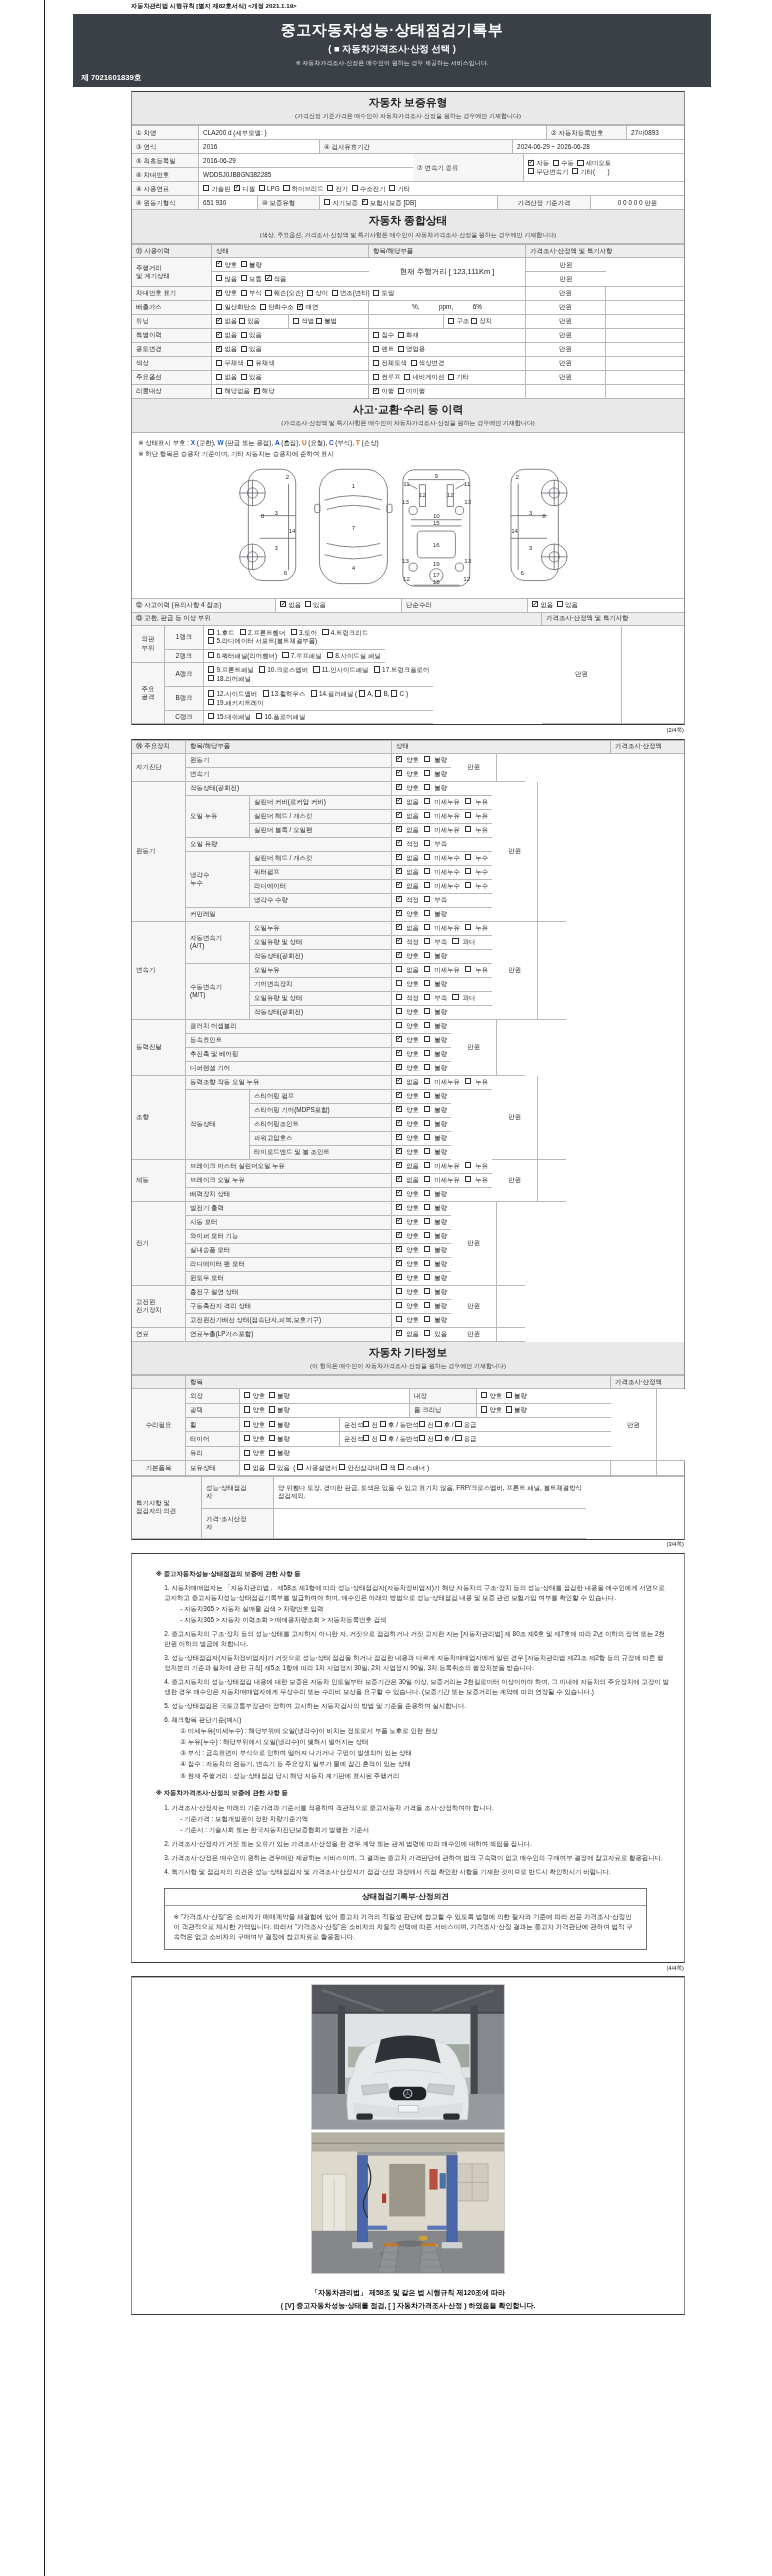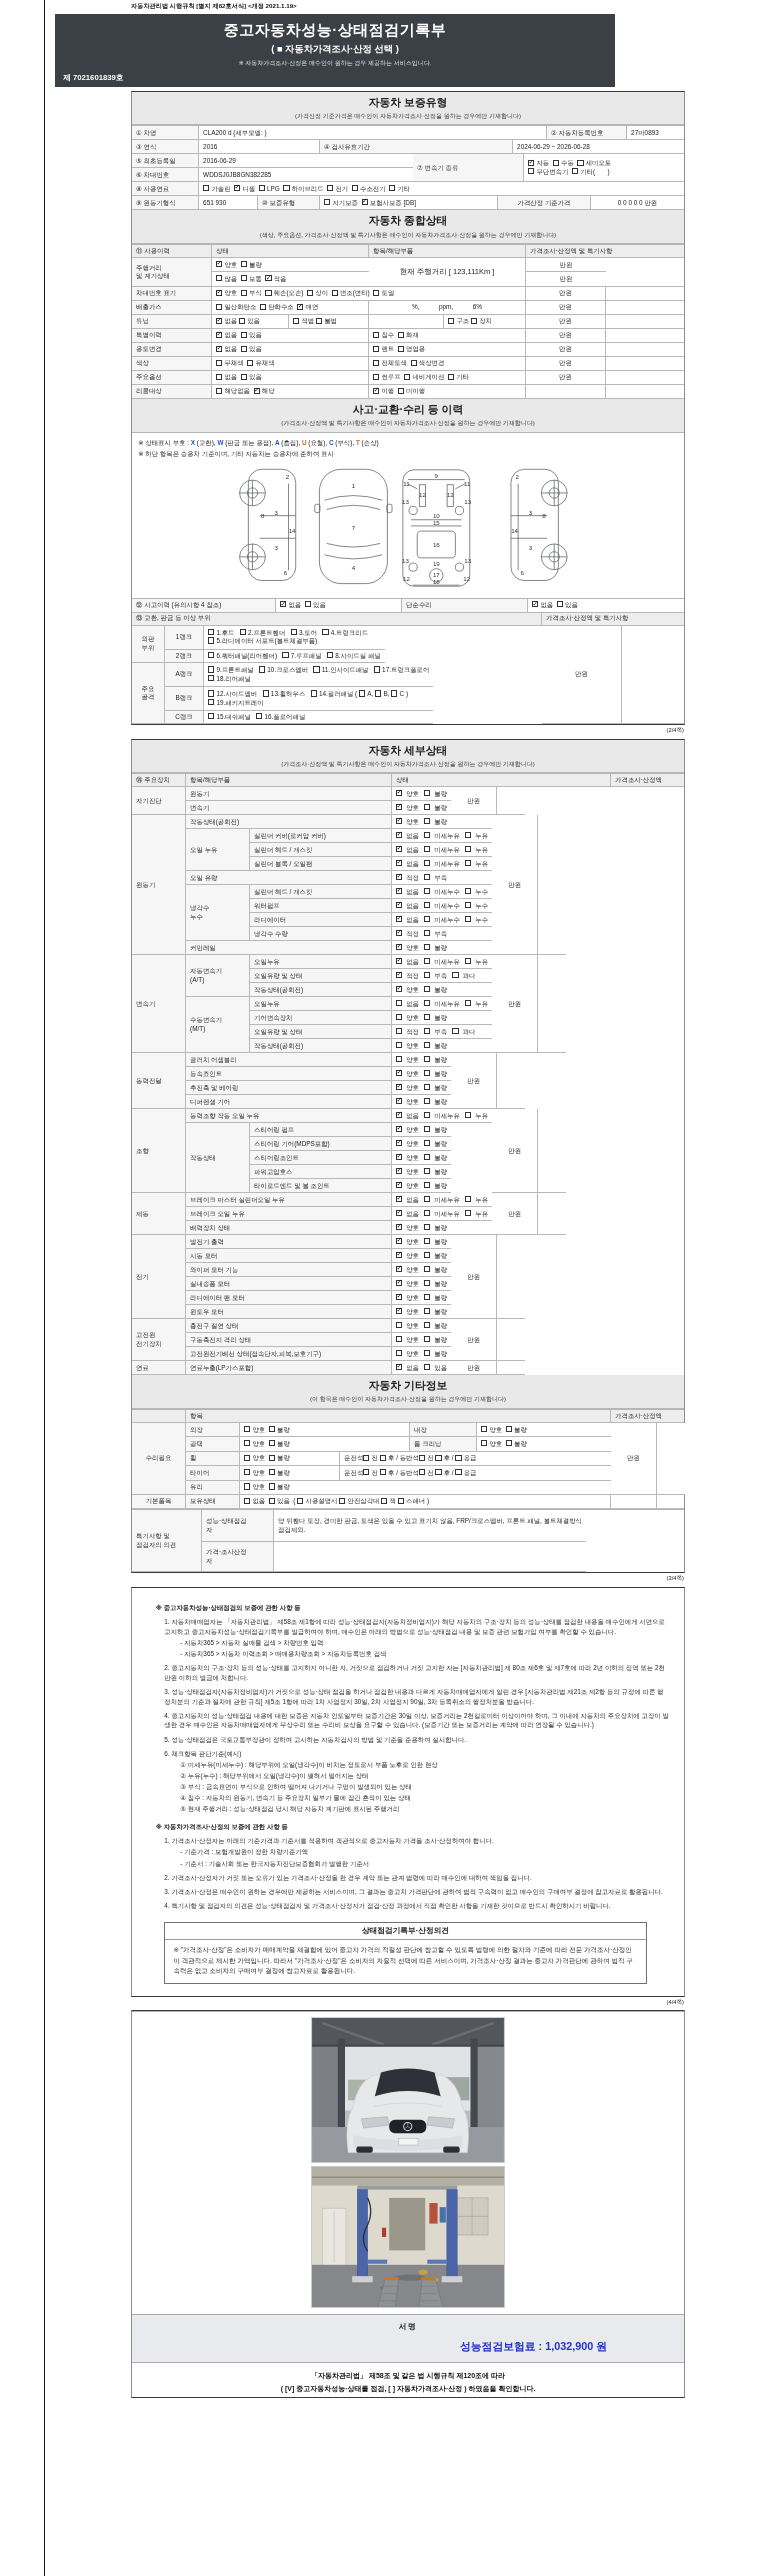--- a/index.html
+++ b/index.html
@@ -1,20 +1,20 @@
 <!DOCTYPE html>
 <html style="font-size:8.2px"><head>
 <meta charset="utf-8">
 <style>
   html,body{margin:0;padding:0;}
   body{width:773px;height:2576px;background:#fff;position:relative;overflow:hidden;
        font-family:"Liberation Sans","DejaVu Sans",sans-serif;color:#222;}
   .scanline{position:absolute;left:44px;top:0;width:1px;height:2576px;background:#1b1b1b;}
   .topnote{margin:2.1px 0 2.6px 131px;font-size:6.2px;font-weight:bold;color:#111;}
-  .banner{margin-left:55px;width:560px;background:#3b4046;color:#fff;box-sizing:border-box;
+  .banner{margin-left:73px;width:638px;background:#3b4046;color:#fff;box-sizing:border-box;
           padding:7.2px 0 2.1px 0;}
   .banner .t1{text-align:center;font-size:15px;font-weight:bold;letter-spacing:0.5px;}
   .banner .t2{text-align:center;font-size:9.3px;font-weight:bold;margin-top:3.1px;}
   .banner .t3{text-align:center;font-size:6px;color:#e3e3e3;margin-top:2.6px;}
   .banner .docno{text-align:left;padding:5.2px 0 2.1px 8.2px;font-weight:bold;font-size:7.7px;}
   #content{margin-left:131px;width:554px;margin-top:3.6px;}
   .block{border:0.5px solid #8d8d8d;border-top:1.5px solid #3a3a3a;border-bottom:1.5px solid #3a3a3a;
          background:#fff;box-sizing:border-box;}
   .pagemark{text-align:right;font-size:5.7px;color:#222;padding:1.5px 1px 3.6px 0;}
   .sech{background:#e9e9e9;text-align:center;padding:4.1px 0 3.6px 0;border-bottom:0.5px solid #b5b5b5;}
@@ -356,24 +356,20 @@
               </div>
             </div>
             <div class="cl alc" style="flex: 0 0 80px; width: 80px; min-width: 80px;"><span class="ct">만원</span></div>
             <div class="cl" style="flex: 1 1 0px;"><span class="ct"></span></div>
           </div>
         </div>
       </div>
     </div>
     <div class="pagemark">(2/4쪽)</div>
     <div class="block">
-      <div class="sech">
-        <div class="t1">자동차 세부상태</div>
-        <div class="t2">(가격조사·산정액 및 특기사항은 매수인이 자동차가격조사·산정을 원하는 경우에만 기재합니다)</div>
-      </div>
       <div class="tblwrap">
         <div class="gc">
           <div class="gr" style="height: 13px; flex: 0 0 13px;">
             <div class="cl hd" style="flex: 0 0 54px; width: 54px; min-width: 54px;"><span class="ct">⑭ 주요장치</span></div>
             <div class="cl hd" style="flex: 0 0 206px; width: 206px; min-width: 206px;"><span class="ct">항목/해당부품</span></div>
             <div class="cl hd" style="flex: 0 0 219px; width: 219px; min-width: 219px;"><span class="ct">상태</span></div>
             <div class="cl hd" style="flex: 1 1 0px;"><span class="ct">가격조사·산정액</span></div>
           </div>
           <div class="gr" style="flex: 0 0 auto;">
             <div class="cl bg" style="flex: 0 0 54px; width: 54px; min-width: 54px;"><span class="ct">자기진단</span></div>
@@ -801,23 +797,19 @@
               <line x1="138" y1="232" x2="168" y2="232"></line>
               <line x1="135" y1="246" x2="166" y2="246"></line>
               <line x1="132" y1="260" x2="164" y2="260"></line>
     <line x1="210" y1="232" x2="240" y2="232"></line>
               <line x1="212" y1="246" x2="243" y2="246"></line>
               <line x1="214" y1="260" x2="246" y2="260"></line>
             </g>
   </svg>
 </div>
       </div>
-      <div class="signband">
-        <div class="signlabel">서명</div>
-        <div class="fee" style="color: rgb(34, 51, 204);">성능점검보험료 : 1,032,900 원</div>
-      </div>
       <div class="footerarea">
         <div class="footerline">「자동차관리법」 제58조 및 같은 법 시행규칙 제120조에 따라</div>
         <div class="footerline">( [V] 중고자동차성능·상태를 점검,  [   ] 자동차가격조사·산정 ) 하였음을 확인합니다.</div>
       </div>
     </div>
   </div>
 
 
 </body></html>

